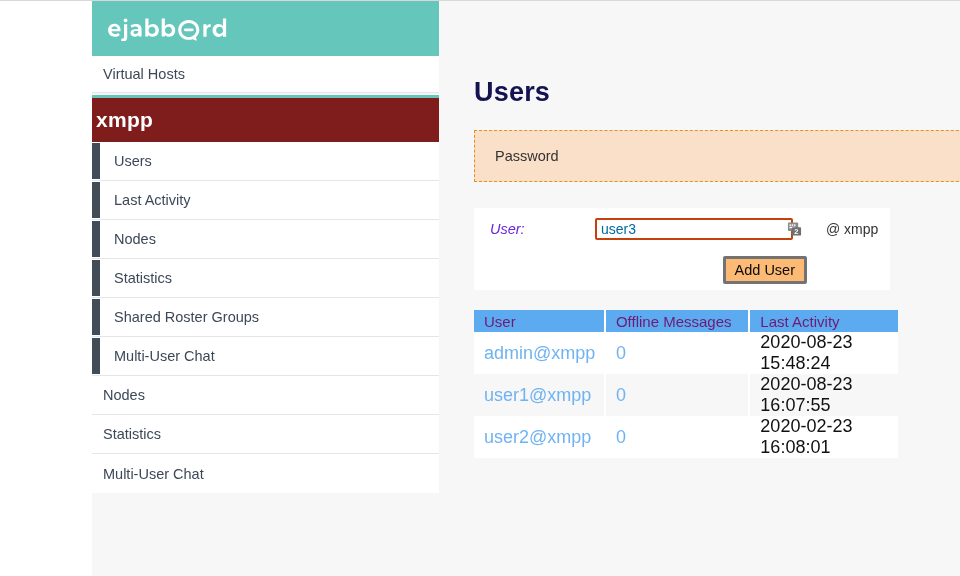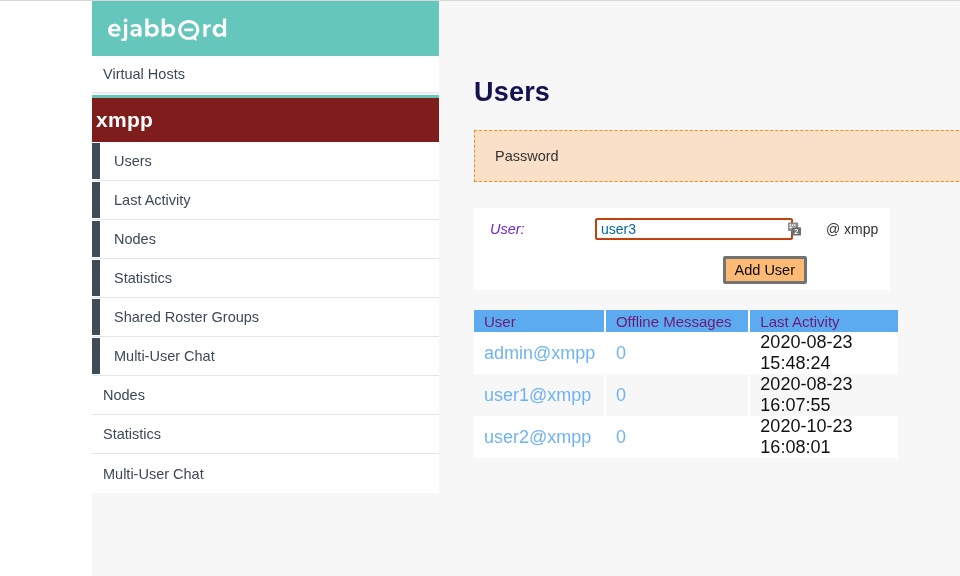--- a/index.html
+++ b/index.html
@@ -398,19 +398,19 @@
           </td>
           <td class="c-act ts">2020-08-23 16:07:55</td>
         </tr>
         <tr>
           <td class="c-user">
             <a class="lnk" href="#">user2@xmpp</a>
           </td>
           <td class="c-msgs">
             <a class="lnk" href="#">0</a>
           </td>
-          <td class="c-act ts">2020-10-23 16:08:01</td>
+          <td class="c-act ts">2020-02-23 16:08:01</td>
         </tr>
       </tbody>
     </table>
 
   </div>
 </div>
 
 </body></html>

